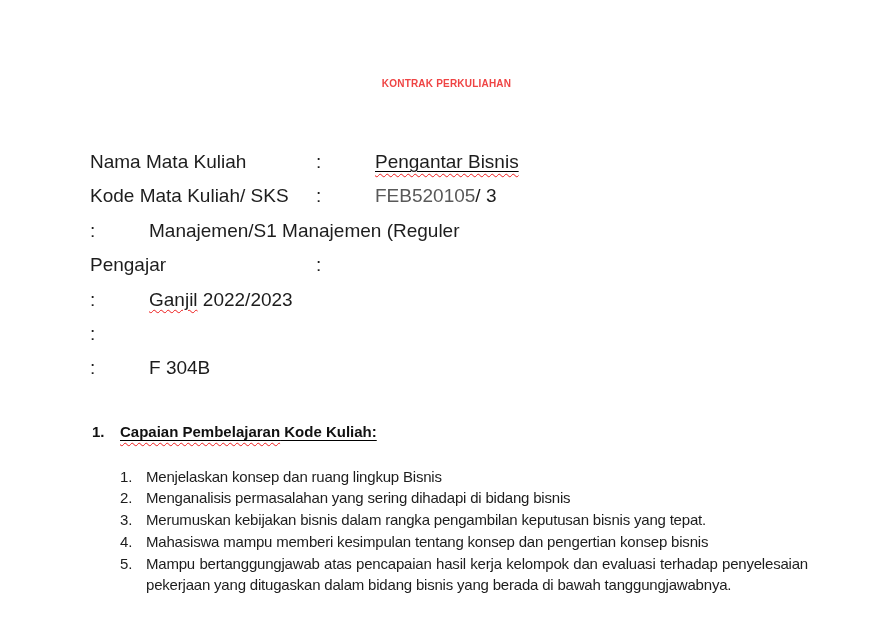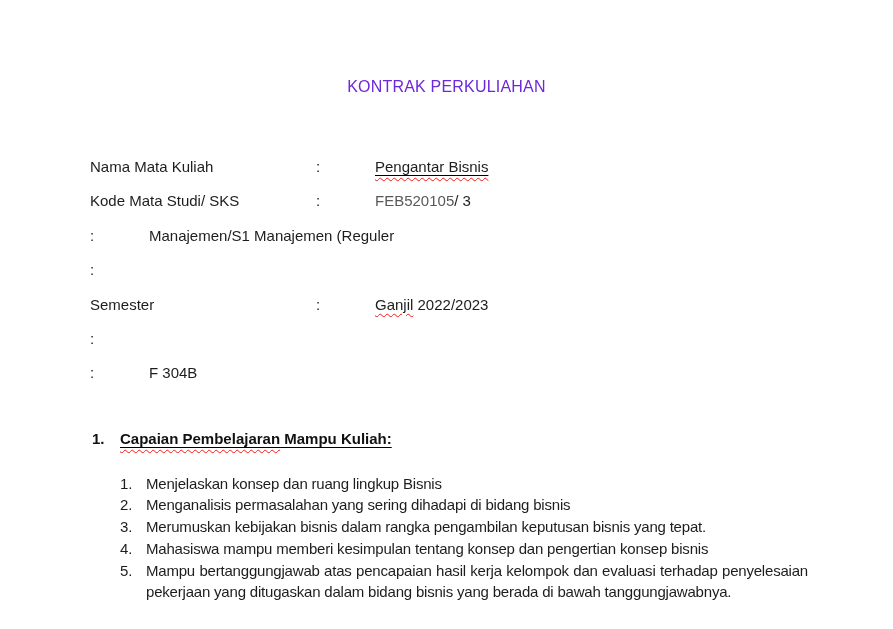--- a/index.html
+++ b/index.html
@@ -17,29 +17,29 @@
     width: 893px;
     height: 629px;
     background: var(--background);
     color: var(--text);
     overflow: hidden;
   }
 
   .title {
     padding-top: 78px;
     text-align: center;
-    font-size: 16px;
-    font-weight: normal;
+    font-size: 10px;
+    font-weight: bold;
     letter-spacing: 0.2px;
-    color: #6d28d9;
+    color: #ef4444;
   }
 
   .fields {
     margin: 62px 0 0 90px;
-    font-size: 15px;
+    font-size: 19px;
   }
   .field-row {
     display: flex;
     align-items: flex-start;
     height: 34.4px;
   }
   .field-label { width: 226px; flex-shrink: 0; }
   .field-colon { width: 59px; flex-shrink: 0; }
   .field-value { white-space: nowrap; }
 
@@ -100,53 +100,53 @@
 
   <div class="fields">
 
     <div class="field-row">
       <span class="field-label">Nama Mata Kuliah</span>
       <span class="field-colon">:</span>
       <span class="field-value"><span class="u-solid"><span class="wavy">Pengantar Bisnis</span></span></span>
     </div>
 
     <div class="field-row">
-      <span class="field-label">Kode Mata Studi/ SKS</span>
+      <span class="field-label">Kode Mata Kuliah/ SKS</span>
       <span class="field-colon">:</span>
       <span class="field-value"><span class="code-text">FEB520105</span><span>/ 3</span></span>
     </div>
 
     <div class="field-row">
       <span class="field-colon">:</span>
       <span class="field-value">Manajemen/S1 Manajemen (Reguler</span>
     </div>
 
     <div class="field-row">
+      <span class="field-label">Pengajar</span>
       <span class="field-colon">:</span>
     </div>
 
     <div class="field-row">
-      <span class="field-label">Semester</span>
       <span class="field-colon">:</span>
       <span class="field-value"><span class="wavy">Ganjil</span><span> 2022/2023</span></span>
     </div>
 
     <div class="field-row">
       <span class="field-colon">:</span>
     </div>
 
     <div class="field-row">
       <span class="field-colon">:</span>
       <span class="field-value">F 304B</span>
     </div>
 
   </div>
 
   <div class="section-heading">
-    <span class="section-number">1.</span><span class="u-solid"><span class="wavy">Capaian Pembelajaran</span><span> Mampu Kuliah:</span></span>
+    <span class="section-number">1.</span><span class="u-solid"><span class="wavy">Capaian Pembelajaran</span><span> Kode Kuliah:</span></span>
   </div>
 
   <div class="objectives">
 
     <div class="objective-item">
       <span class="objective-number">1.</span>
       <span class="objective-text">Menjelaskan konsep dan ruang lingkup  Bisnis</span>
     </div>
 
     <div class="objective-item">

